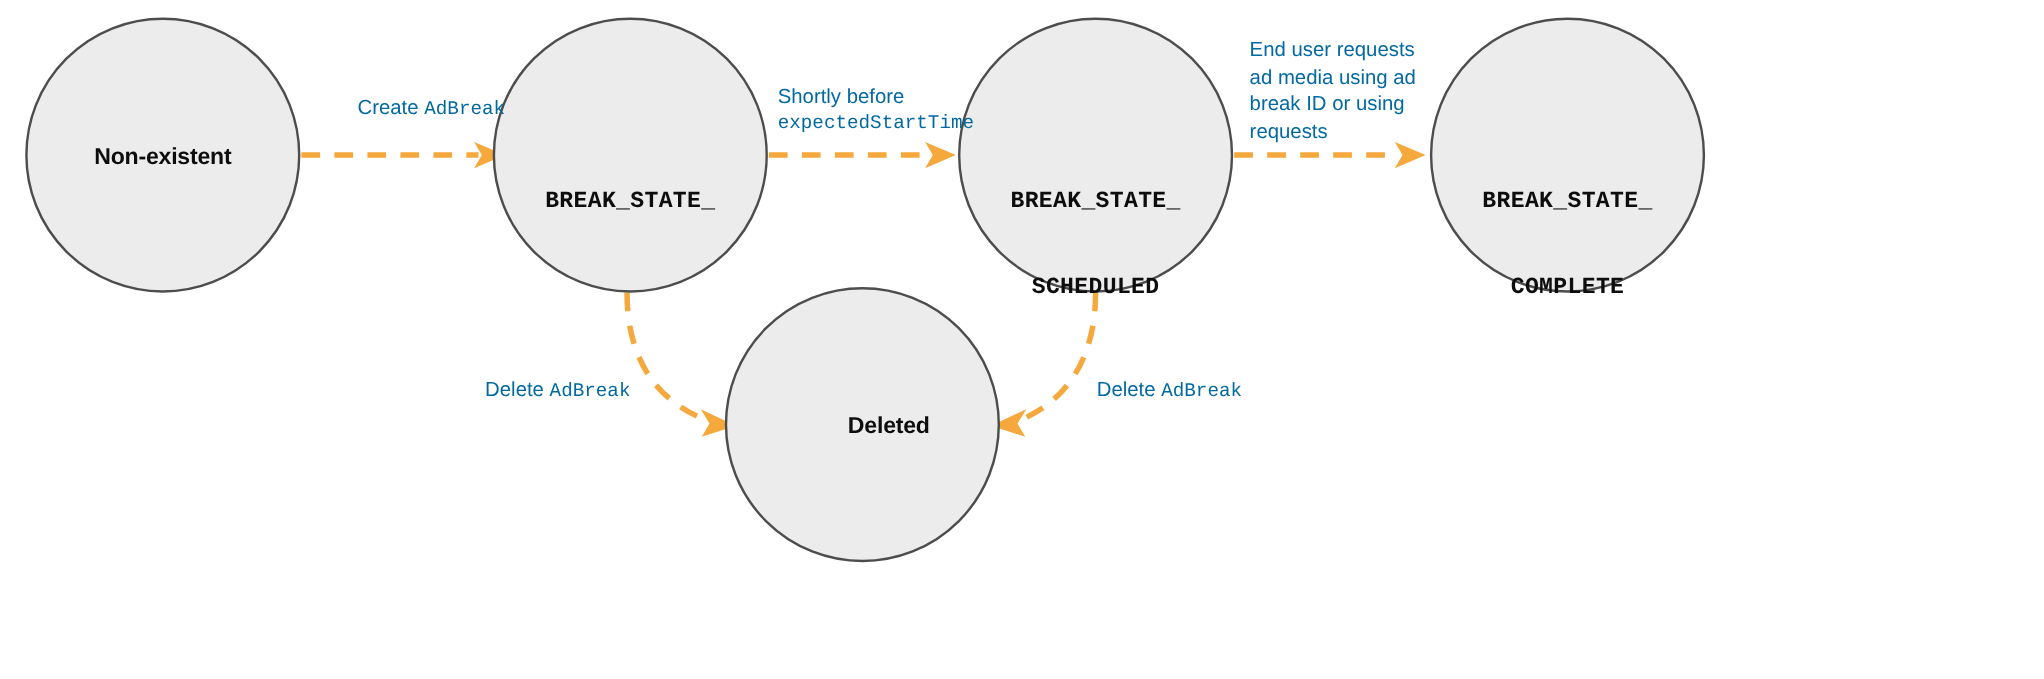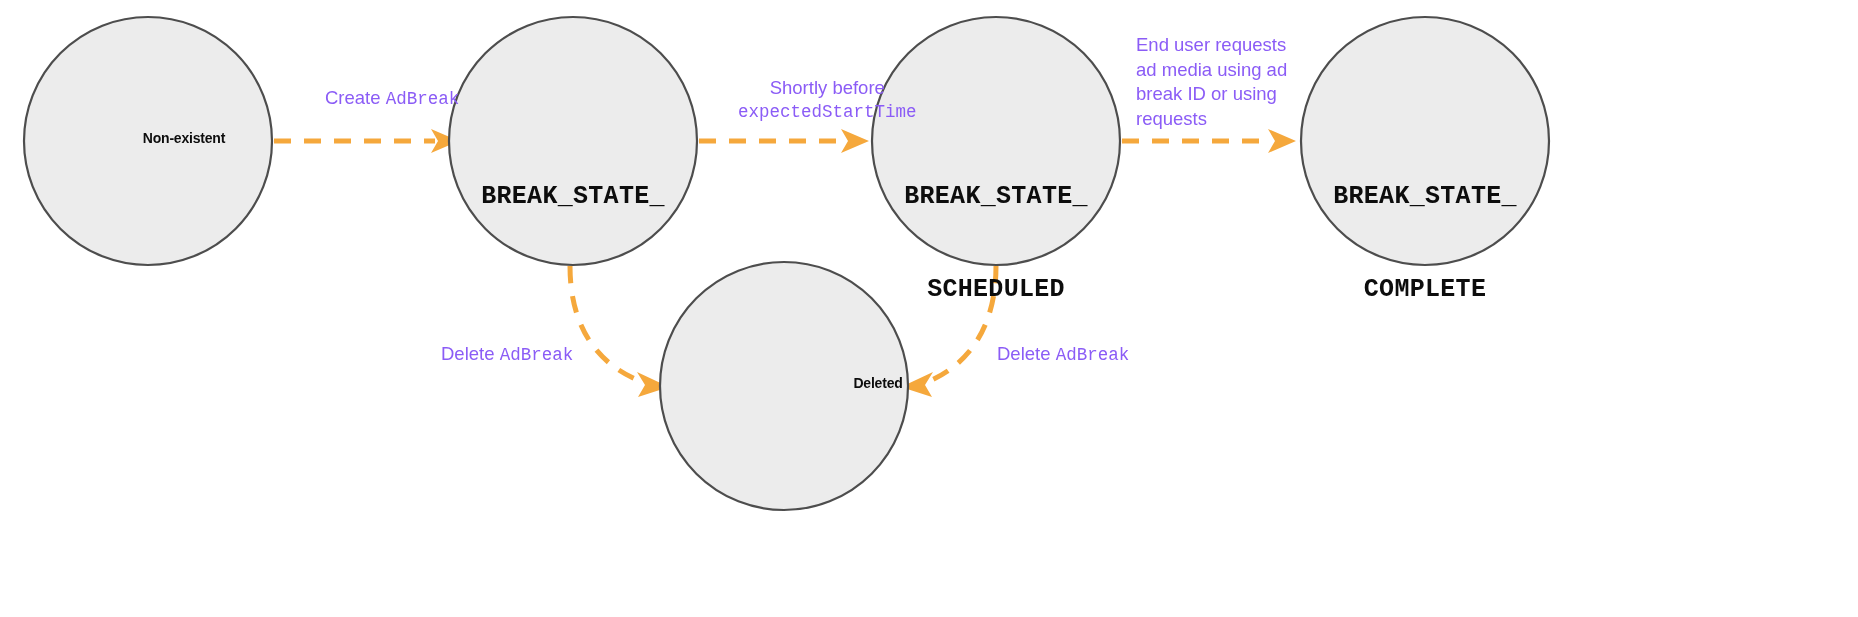--- a/index.html
+++ b/index.html
@@ -43,33 +43,32 @@
     position: absolute;
     text-align: center;
     color: #0d0d0d;
     line-height: 1.24;
     pointer-events: none;
     white-space: pre;
   }
   .node-label.plain {
     font-family: "Liberation Sans", sans-serif;
     font-weight: bold;
-    font-size: 14px;
+    font-size: 21px;
     letter-spacing: -0.2px;
-    margin-left: 36px;
   }
   .node-label.mono {
     font-family: "Liberation Mono", monospace;
     font-weight: bold;
-    font-size: 25px;
+    font-size: 21px;
     letter-spacing: 0.3px;
   }
   .edge-label {
     position: absolute;
-    color: #8b5cf6;
+    color: #0369a1;
     font-size: 18.5px;
     line-height: 1.33;
     pointer-events: none;
   }
   .edge-label .sans {
     font-family: "Liberation Sans", sans-serif;
   }
   .edge-label .mono {
     font-family: "Liberation Mono", monospace;
     font-size: 17.5px;
@@ -123,27 +122,27 @@
   <div class="node-label mono" style="left:872px; top:119px; width:248px;">
     <div>BREAK_STATE_</div>
     <div>SCHEDULED</div>
   </div>
 
   <div class="node-label mono" style="left:1301px; top:119px; width:248px;">
     <div>BREAK_STATE_</div>
     <div>COMPLETE</div>
   </div>
 
-  <div class="node-label plain" style="left:698px; top:375px; width:288px;">Deleted</div>
+  <div class="node-label plain" style="left:664px; top:375px; width:288px;">Deleted</div>
 
   <div class="edge-label" style="left:297px; top:86px;margin-left:28px;">
     <span class="sans">Create </span><span class="mono">AdBreak</span>
   </div>
 
-  <div class="edge-label" style="left:738px; top:76px;text-align:center;">
+  <div class="edge-label" style="left:707px; top:76px;">
     <div class="sans">Shortly before</div>
     <div class="mono">expectedStartTime</div>
   </div>
 
   <div class="edge-label" style="left:1136px; top:33px;">
     <div class="sans">End user requests</div>
     <div class="sans">ad media using ad</div>
     <div class="sans">break ID or using</div>
     <div class="sans">requests</div>
   </div>

